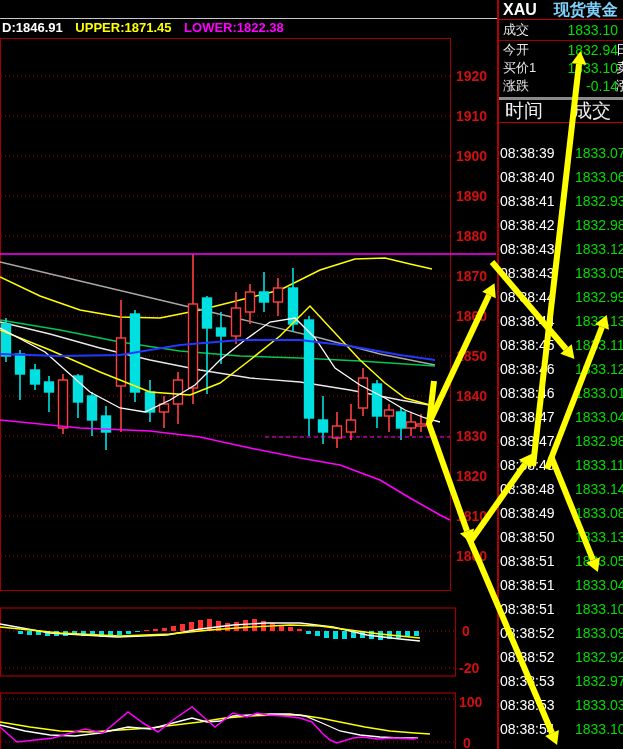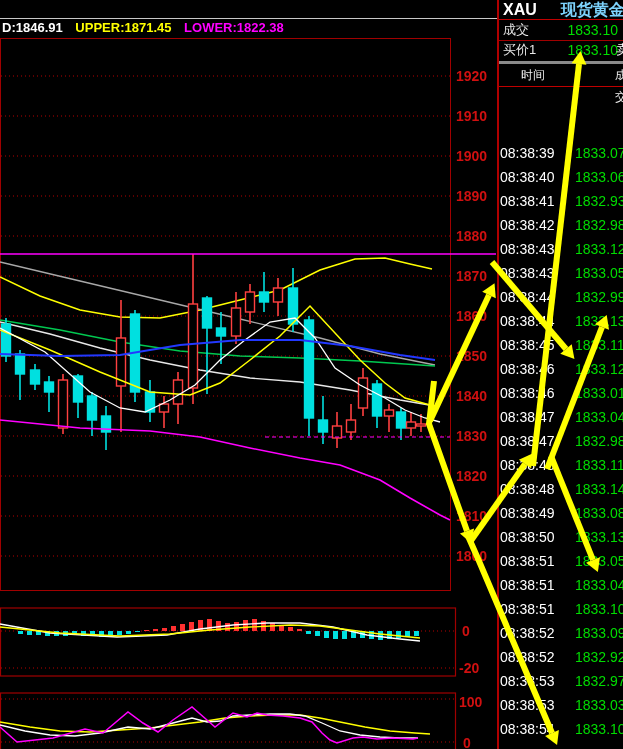--- a/index.html
+++ b/index.html
@@ -15,32 +15,32 @@
   svg{position:absolute;left:0;display:block;}
   #main-chart{top:38px;}
   #macd-chart{top:600px;}
   #rsi-chart{top:685px;}
   #arrows-overlay{top:0;left:0;pointer-events:none;z-index:50;}
   
   .quote-panel{position:absolute;left:497px;top:0;width:126px;height:749px;background:#000;
                border-left:2px solid #b00000;box-sizing:border-box;}
   .quote-header{height:19px;border-bottom:1px solid #c00000;padding-left:4px;
                 font-size:16px;font-weight:bold;white-space:nowrap;line-height:19px;}
-  .q-symbol{color:#ffffff;margin-right:24px;}
+  .q-symbol{color:#ffffff;margin-right:17px;}
   .q-name{color:#7dd3fc;}
   .q-row{position:relative;height:18px;line-height:18px;font-size:13px;display:flex;
          padding:0 3px 0 4px;white-space:nowrap;}
   .q-row.first{border-bottom:1px solid #a00000;height:20px;line-height:20px;}
   .q-label{color:#e8e8e8;flex:0 0 46px;}
   .q-value{flex:1;text-align:right;font-size:14px;padding-right:2px;}
   .q-edge{position:absolute;left:117px;width:10px;overflow:hidden;color:#ffffff;font-size:13px;}
   .green{color:#00dd00}.red{color:#ff2a2a}
   .table-sep{height:3px;background:#8a8a8a;margin-top:2px;}
-  .tick-header{height:22px;line-height:22px;display:flex;font-size:12px;color:#f0f0f0;
-               border-bottom:1px solid #c00000;padding-left:22px;gap:26px;}
+  .tick-header{height:22px;line-height:22px;display:flex;font-size:19px;color:#f0f0f0;
+               border-bottom:1px solid #c00000;padding-left:6px;}
   .tick-header span:first-child{flex:0 0 68px;}
   .tick-rows{position:absolute;top:141px;left:0;right:0;bottom:0;overflow:hidden;}
   .tick-row{height:24px;line-height:24px;display:flex;font-size:14px;padding-left:1px;}
   .t-time{flex:0 0 75px;color:#ffffff;}
   .t-price{color:#00dd00;}
 </style>
 </head>
 <body>
 
 <div class="app">
@@ -220,23 +220,33 @@
   <div class="quote-panel">
     <div class="quote-header">
       <span class="q-symbol">XAU</span><span class="q-name">现货黄金</span>
     </div>
     <div id="quote-fields">
         <div class="q-row first">
           <span class="q-label">成交</span>
           <span class="q-value green">1833.10</span>
         </div>
         <div class="q-row">
+          <span class="q-label">今开</span>
+          <span class="q-value green">1832.94</span>
+          <span class="q-edge">日</span>
+        </div>
+        <div class="q-row">
           <span class="q-label">买价1</span>
           <span class="q-value green">1833.10</span>
           <span class="q-edge">卖</span>
+        </div>
+        <div class="q-row">
+          <span class="q-label">涨跌</span>
+          <span class="q-value green">-0.14</span>
+          <span class="q-edge">涨</span>
         </div>
       </div>
     <div class="table-sep"></div>
     <div class="tick-header">
       <span>时间</span>
       <span>成交</span>
     </div>
     <div class="tick-rows" id="tick-rows">
         <div class="tick-row">
           <span class="t-time">08:38:39</span>

